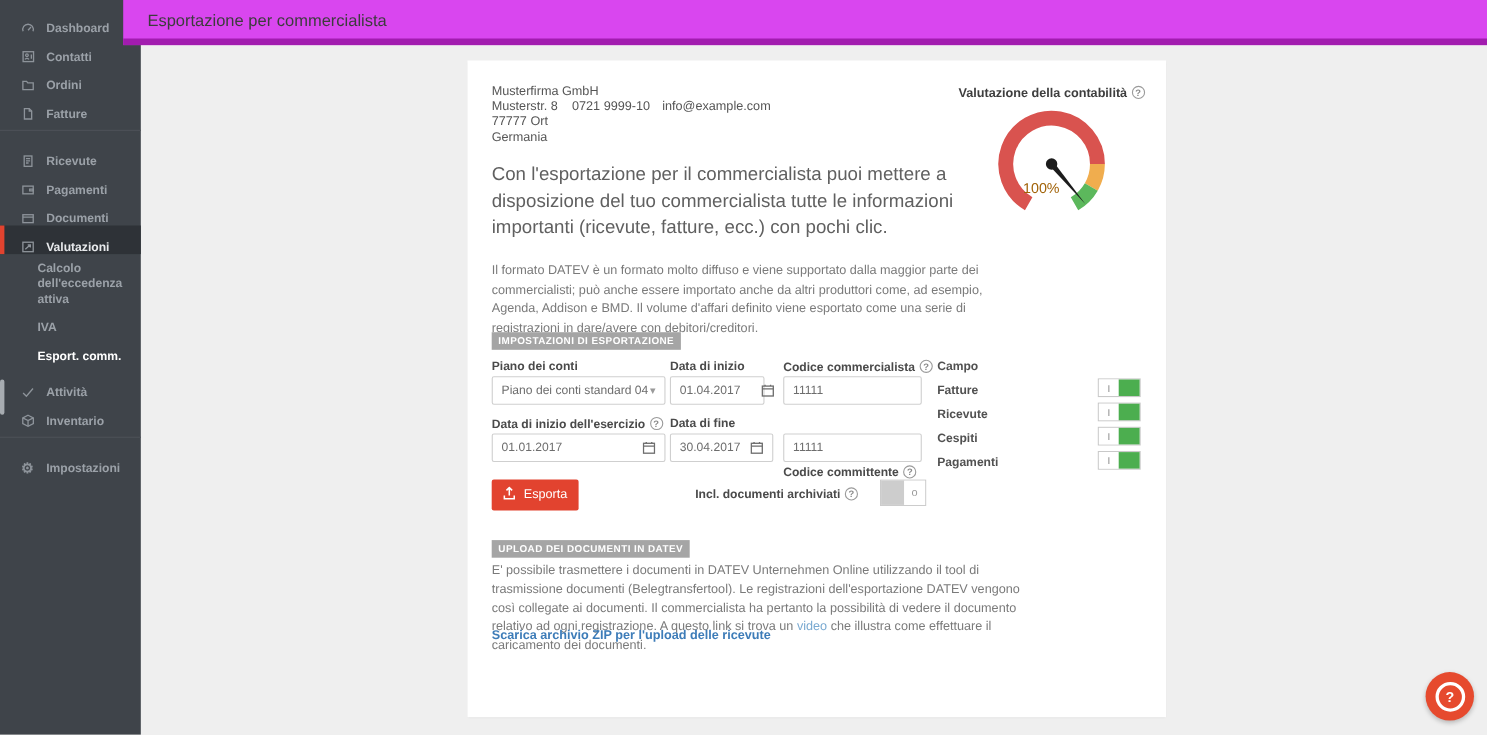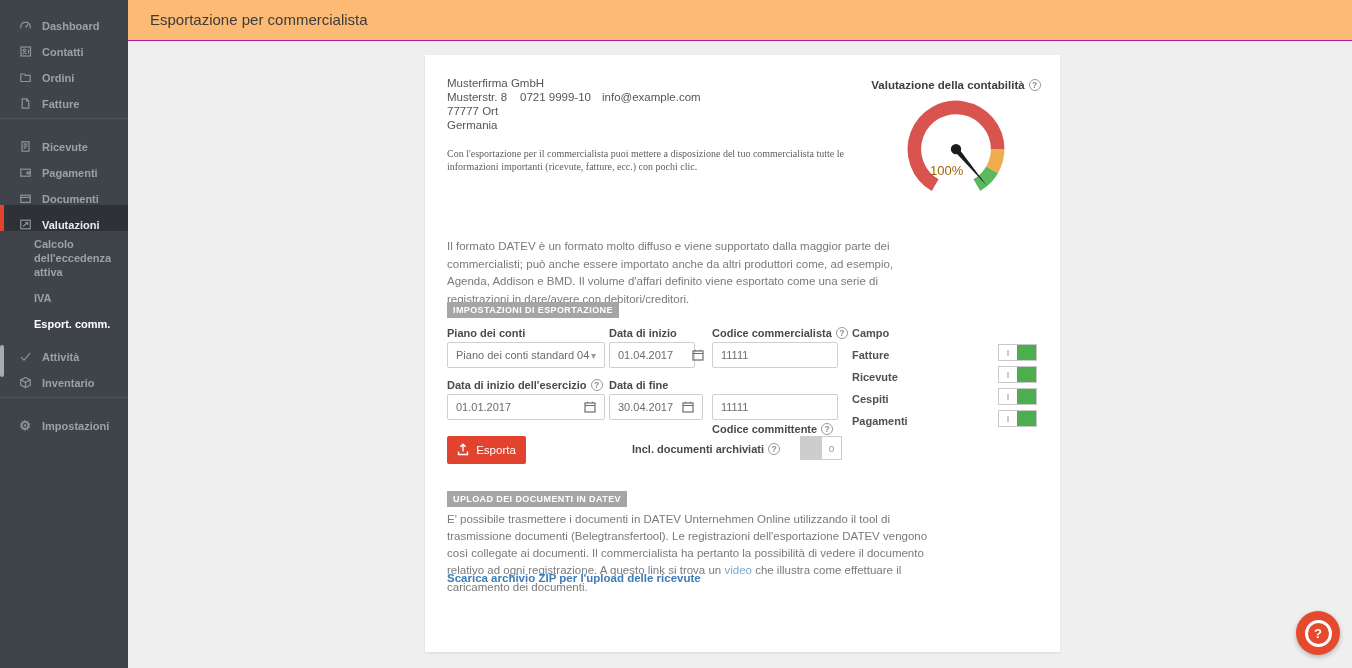--- a/index.html
+++ b/index.html
@@ -14,37 +14,37 @@
                    color:#8d939a; font-size:13px; line-height:1; flex:0 0 14px; }
   .side-item svg { stroke:#8d939a; fill:none; stroke-width:1.2; }
   .side-divider { border-top:1px solid #4d5258; margin:8px 0; }
   .side-item.active { background:#2e3237; border-left:4px solid #e2432f; padding-left:14px; color:#e8eaec; }
   .side-sub { display:block; padding:6px 10px 6px 34px; color:#9ba1a8; font-size:11px; font-weight:700;
               line-height:14px; cursor:pointer; }
   .side-sub.active { color:#ffffff; }
   .side-scroll { position:absolute; left:0; top:345px; width:4px; height:32px; background:#a7acb1; border-radius:2px; }
 
   
-  .topbar { position:absolute; left:128px; right:0; top:0; height:41px; background:#fdba74; border-bottom:1px solid #a21caf; }
+  .topbar { position:absolute; left:112px; right:0; top:0; height:41px; background:#d946ef; border-bottom:6px solid #a21caf; }
   .topbar .title { margin-left:22px; line-height:40px; font-size:15px; color:#3c3c3c; }
 
   
   .card { position:absolute; left:425px; top:55px; width:635px; height:597px; background:#ffffff;
           box-shadow:0 1px 2px rgba(0,0,0,.09); }
 
   .company { position:absolute; left:22px; top:22px; width:400px; height:60px; font-size:11.5px; color:#555; }
   .company span { position:absolute; white-space:nowrap; }
   .c-name   { left:0; top:0; }
   .c-street { left:0; top:14px; }
   .c-phone  { left:73px; top:14px; }
   .c-email  { left:155px; top:14px; }
   .c-city   { left:0; top:28px; }
   .c-country{ left:0; top:42px; }
 
-  .intro { position:absolute; left:22px; top:92px; width:430px; font-size:10px; color:#606060; line-height:13px;font-family:Liberation Serif, serif; }
+  .intro { position:absolute; left:22px; top:92px; width:430px; font-size:17px; color:#606060; line-height:24px; }
 
   
   .gauge-box { position:absolute; right:18px; top:20px; width:172px; text-align:center; }
   .gauge-title { font-size:11.5px; font-weight:700; color:#3e3e3e; white-space:nowrap; }
   .gauge-wrap { position:relative; margin-top:4px; display:inline-block; }
   .gauge-value { position:absolute; left:30px; top:66px; font-size:13px; color:#a16207; }
 
   .qmark { display:inline-block; width:12px; height:12px; border:1px solid #9a9a9a; border-radius:50%;
            color:#8a8a8a; font-size:8.5px; line-height:11px; text-align:center; font-weight:700;
            vertical-align:1px; margin-left:4px; }

